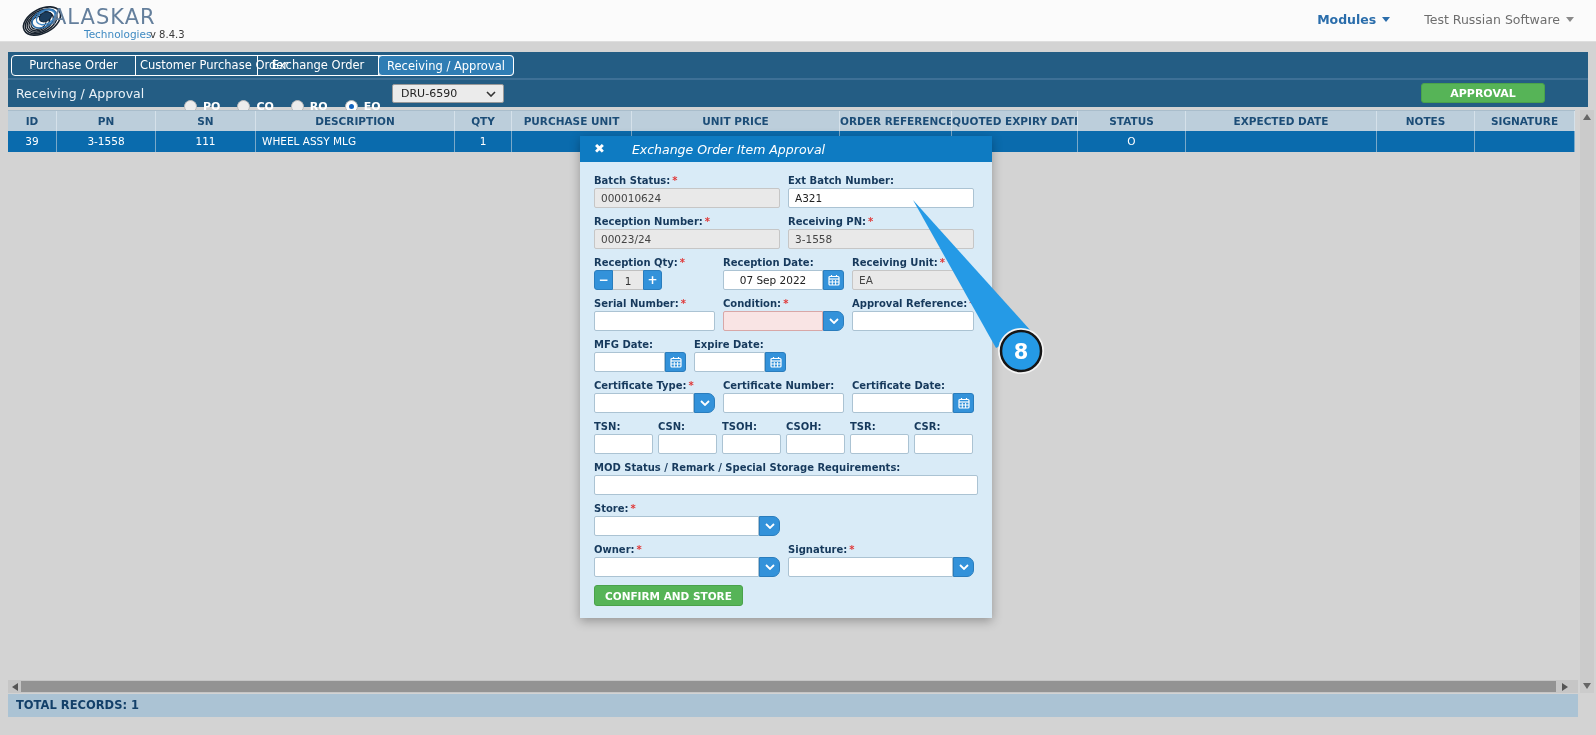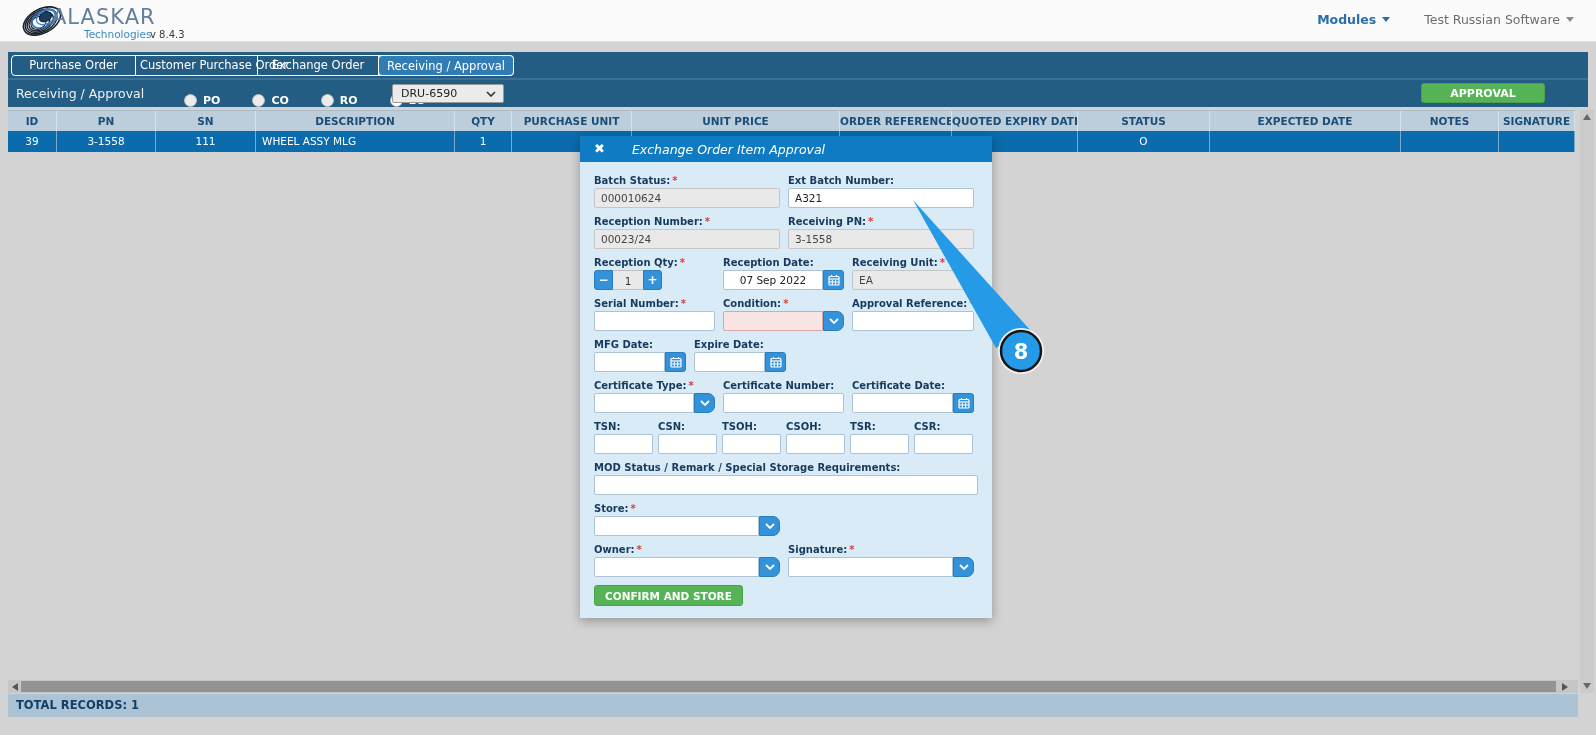--- a/index.html
+++ b/index.html
@@ -22,39 +22,39 @@
   .bluebars { position:absolute; left:8px; top:52px; width:1580px; height:55px; background:#245d84; }
   .bars-divider { position:absolute; left:0; top:26px; width:100%; height:2px; background:#3e7096; }
   .tabs-group { position:absolute; left:3px; top:3px; height:21px; display:flex; border:1px solid #ffffff; border-radius:4px; }
   .tab { height:19px; line-height:19px; text-align:center; color:#fff; font-size:11.5px; border-right:1px solid #ffffff; padding:0 4px; cursor:pointer; white-space:nowrap; }
   .tab:last-child { border-right:none; }
   .tab.active { background:#2f7db4; border:1px solid #ffffff; border-radius:4px; margin:-1px; height:21px; line-height:20px; }
   .t0{width:124px}.t1{width:122px}.t2{width:121px}.t3{width:136px}
 
   .toolbar { position:absolute; left:0; top:28px; width:100%; height:27px; }
   .section-label { position:absolute; left:8px; top:6px; font-size:12.5px; color:#eaf2f8; }
-  .radios { position:absolute; left:176px; top:14px; display:flex; gap:32px; }
+  .radios { position:absolute; left:176px; top:20px; display:flex; gap:17px;text-decoration:underline; }
   .radio-item { display:flex; align-items:center; gap:6px; cursor:pointer; }
   .radio { width:13px; height:13px; border-radius:50%; background:#ececec; border:1px solid #bbb; position:relative; }
   .radio.checked { background:#ffffff; }
   .radio.checked::after { content:""; position:absolute; left:3px; top:3px; width:5px; height:5px; border-radius:50%; background:#1565c0; }
   .radio-label { font-size:11px; font-weight:bold; color:#ffffff; }
   .dd { position:absolute; left:384px; top:4px; width:112px; height:19px; background:#ebebeb; border:1px solid #999; border-radius:2px; display:flex; align-items:center; cursor:pointer; }
   .dd-text { flex:1; font-size:11px; color:#222; padding-left:8px; }
   .dd-chev { margin-right:7px; }
   .approval-btn { position:absolute; left:1413px; top:3px; width:124px; height:20px; background:#56b457; border:1px solid #4aa24b; border-radius:3px; color:#fff; font-size:11px; font-weight:bold; font-family:inherit; cursor:pointer; }
 
   
   .thead { position:absolute; left:8px; top:110px; width:1567px; height:21px; display:flex; background:#bccedb; border-top:1px solid #a9bdcb;align-items:flex-end; }
   .th { font-size:10.5px; font-weight:bold; color:#1c4d77; text-align:center; line-height:20px; border-right:1px solid #d5e1ea; overflow:hidden; white-space:nowrap; }
   .trow { position:absolute; left:8px; top:131px; width:1567px; height:21px; display:flex; background:#0a6bad; cursor:pointer; }
   .td { font-size:10.5px; color:#ffffff; text-align:center; line-height:21px; border-right:1px solid #7aa9c9; overflow:hidden; white-space:nowrap; }
   .td.left { text-align:left; padding-left:6px; }
   .c0{width:49px}.c1{width:99px}.c2{width:100px}.c3{width:199px}.c4{width:57px}.c5{width:120px}
-  .c6{width:208px}.c7{width:112px}.c8{width:126px}.c9{width:132px}.c10{width:191px}.c11{width:98px}.c12{flex:1}
+  .c6{width:208px}.c7{width:112px}.c8{width:126px}.c9{width:108px}.c10{width:191px}.c11{width:98px}.c12{flex:1}
 
   
   .vscroll { position:absolute; left:1580px; top:110px; width:14px; height:583px; background:#cbcbcb; }
   .arr-up { position:absolute; left:3px; top:4px; width:0; height:0; border-left:4px solid transparent; border-right:4px solid transparent; border-bottom:6px solid #666; }
   .arr-down { position:absolute; left:3px; bottom:4px; width:0; height:0; border-left:4px solid transparent; border-right:4px solid transparent; border-top:6px solid #666; }
   .hscroll { position:absolute; left:8px; top:680px; width:1570px; height:13px; background:#c6c6c6; }
   .hthumb { position:absolute; left:13px; right:22px; top:1px; bottom:1px; background:#939393; }
   .arr-left { position:absolute; left:4px; top:3px; width:0; height:0; border-top:4px solid transparent; border-bottom:4px solid transparent; border-right:6px solid #555; }
   .arr-right { position:absolute; right:10px; top:3px; width:0; height:0; border-top:4px solid transparent; border-bottom:4px solid transparent; border-left:6px solid #555; }
 

